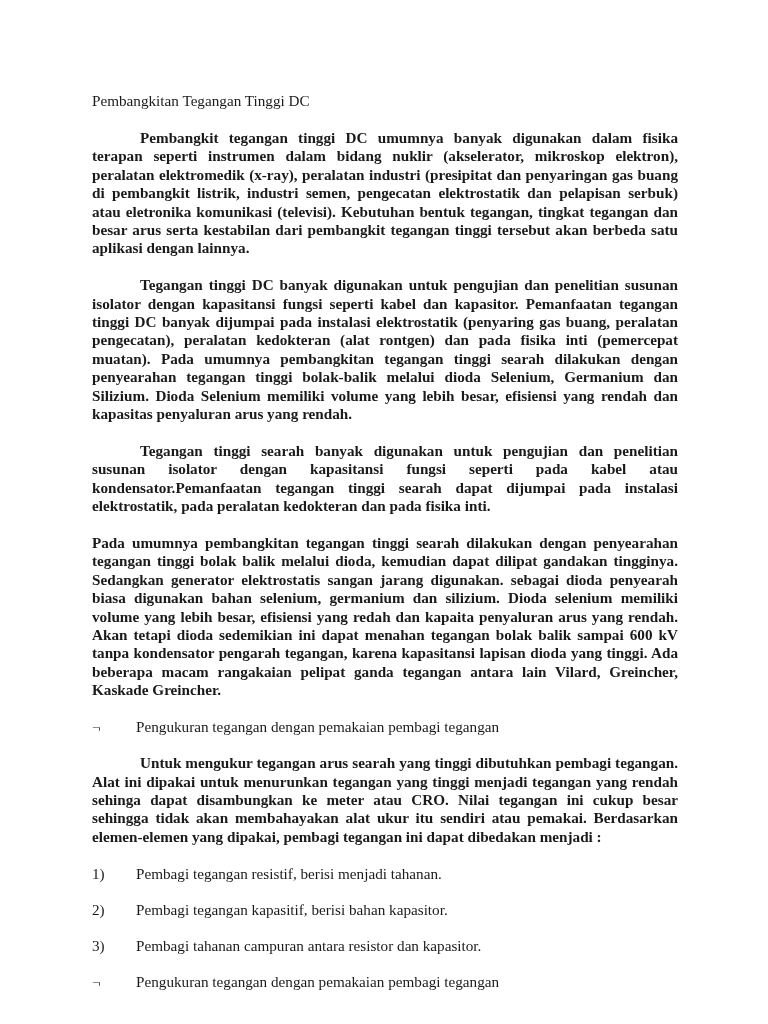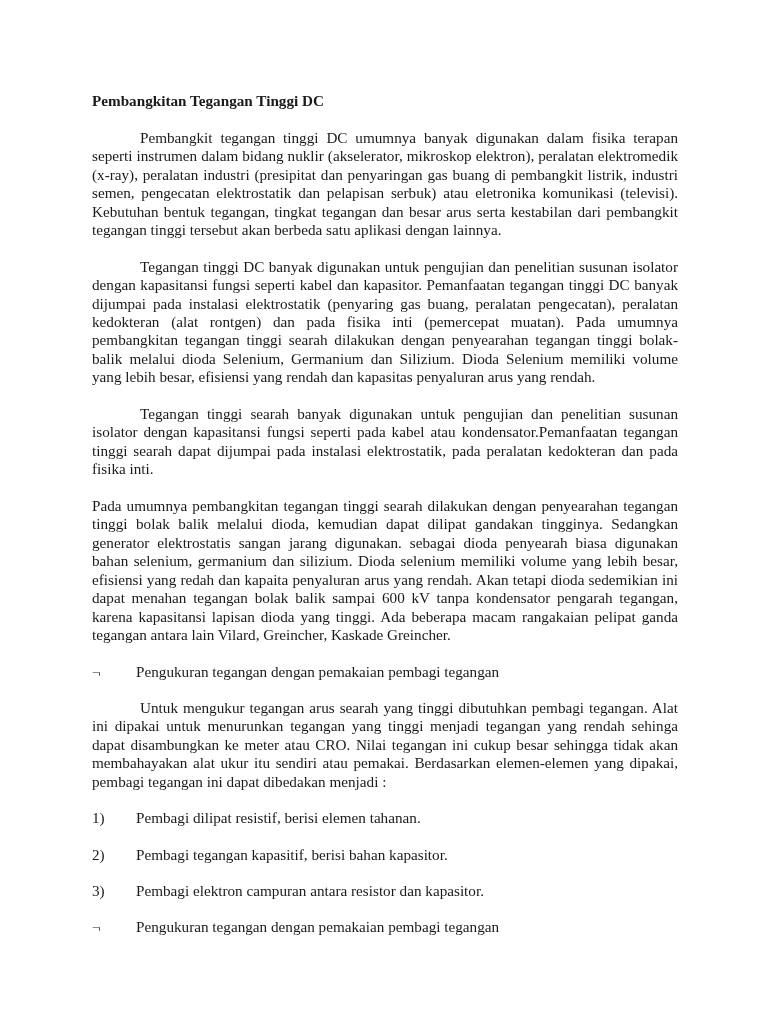--- a/index.html
+++ b/index.html
@@ -1,20 +1,20 @@
 <!DOCTYPE html>
 <html><head>
 <meta charset="utf-8">
 <style>
   html, body { margin:0; padding:0; background:#ffffff; }
   body { width:768px; height:1024px; position:relative; overflow:hidden;
          font-family:"Liberation Serif", serif; color:#1a1a1a; }
   .page { position:absolute; left:92px; top:92px; width:586px; font-size:15.2px; line-height:18.4px; }
-  .title { font-weight:bold; margin:0 0 18.6px 0; font-size:15.2px; }
-  p { margin:0 0 18.4px 0; text-align:justify; }
+  .title { font-weight:normal; margin:0 0 18.6px 0; font-size:15.2px; }
+  p { margin:0 0 18.4px 0; text-align:justify;font-weight:bold; }
   p.indent { text-indent:48px; }
   .item { display:flex; margin:0 0 17.8px 0; }
   .item .marker { width:44px; flex:none; }
   .item .text { flex:1; }
 </style>
 </head>
 <body>
 
 <div class="page">
   <div class="title">Pembangkitan Tegangan Tinggi DC</div>
@@ -26,28 +26,28 @@
 
   <div class="item">
     <span class="marker">¬</span>
     <span class="text">Pengukuran tegangan dengan pemakaian pembagi tegangan</span>
   </div>
 
   <p class="indent">Untuk mengukur tegangan arus searah yang tinggi dibutuhkan pembagi tegangan. Alat ini dipakai untuk menurunkan tegangan yang tinggi menjadi tegangan yang rendah sehinga dapat disambungkan ke meter atau CRO. Nilai tegangan ini cukup besar sehingga tidak akan membahayakan alat ukur itu sendiri atau pemakai. Berdasarkan elemen-elemen yang dipakai, pembagi tegangan ini dapat dibedakan menjadi :</p>
 
   <div class="item">
     <span class="marker">1)</span>
-    <span class="text">Pembagi dilipat resistif, berisi elemen tahanan.</span>
+    <span class="text">Pembagi tegangan resistif, berisi menjadi tahanan.</span>
   </div>
   <div class="item">
     <span class="marker">2)</span>
     <span class="text">Pembagi tegangan kapasitif, berisi bahan kapasitor.</span>
   </div>
   <div class="item">
     <span class="marker">3)</span>
-    <span class="text">Pembagi elektron campuran antara resistor dan kapasitor.</span>
+    <span class="text">Pembagi tahanan campuran antara resistor dan kapasitor.</span>
   </div>
 
   <div class="item">
     <span class="marker">¬</span>
     <span class="text">Pengukuran tegangan dengan pemakaian pembagi tegangan</span>
   </div>
 </div>
 
 </body></html>

